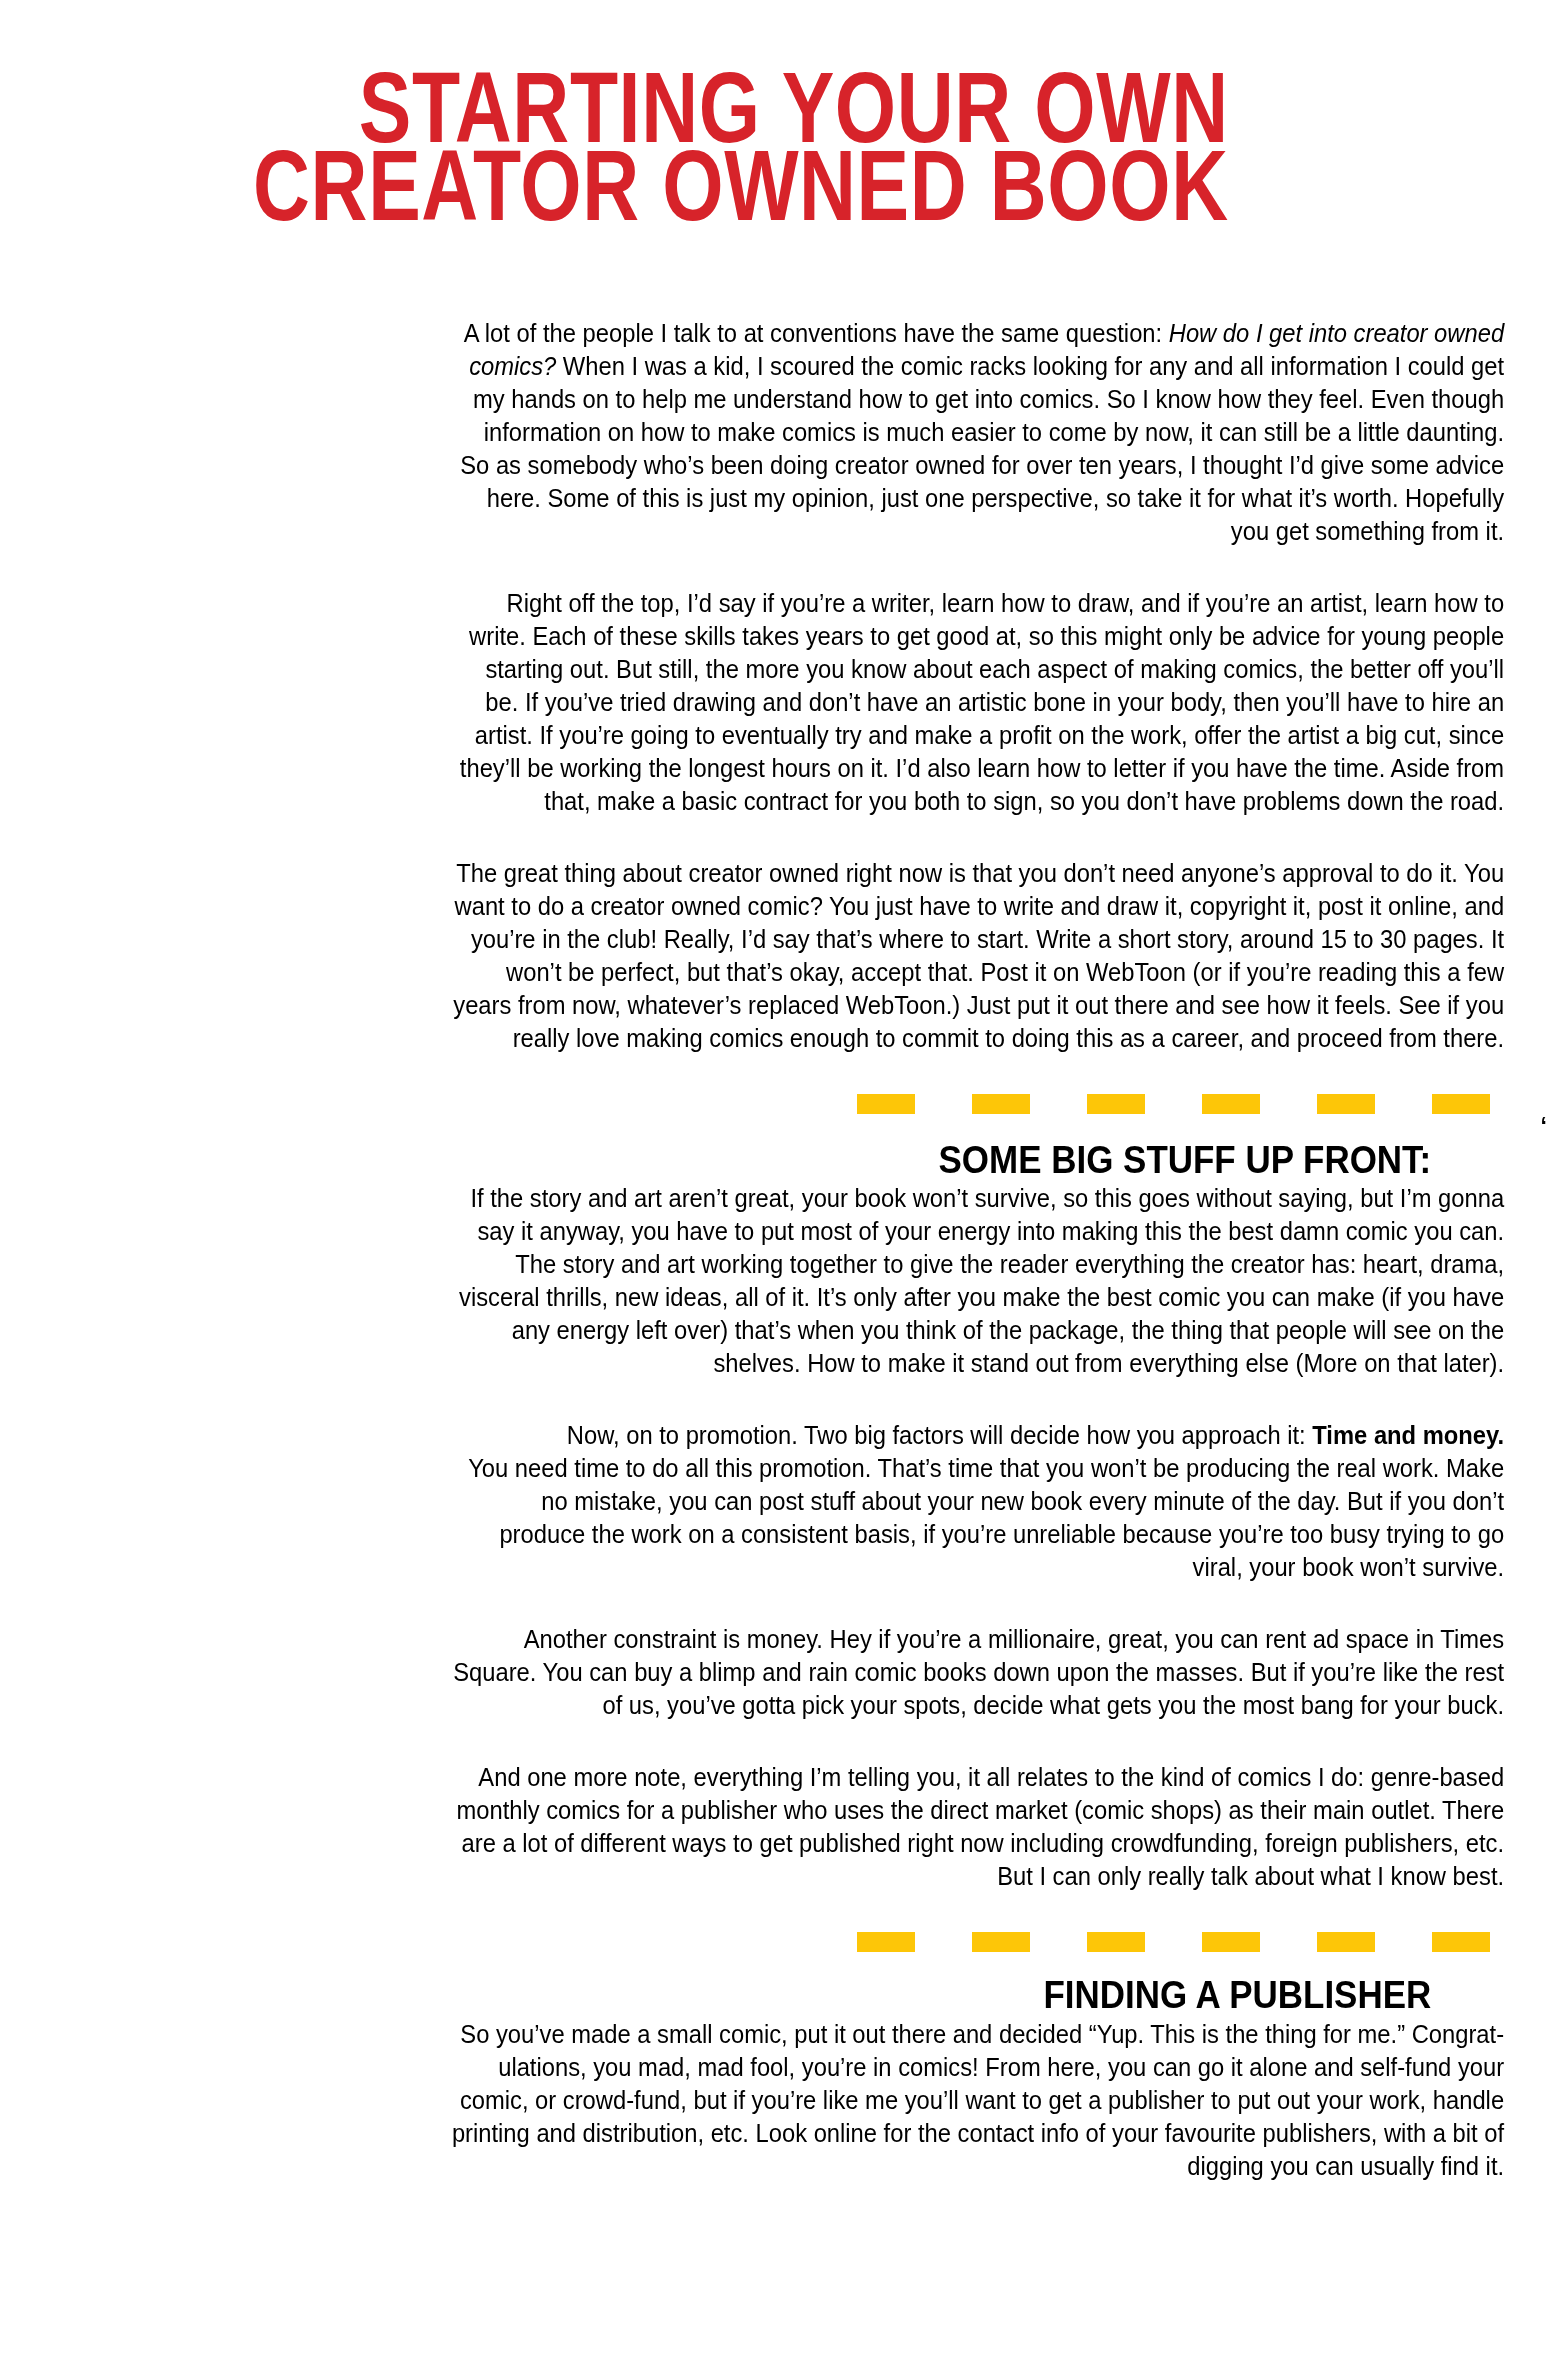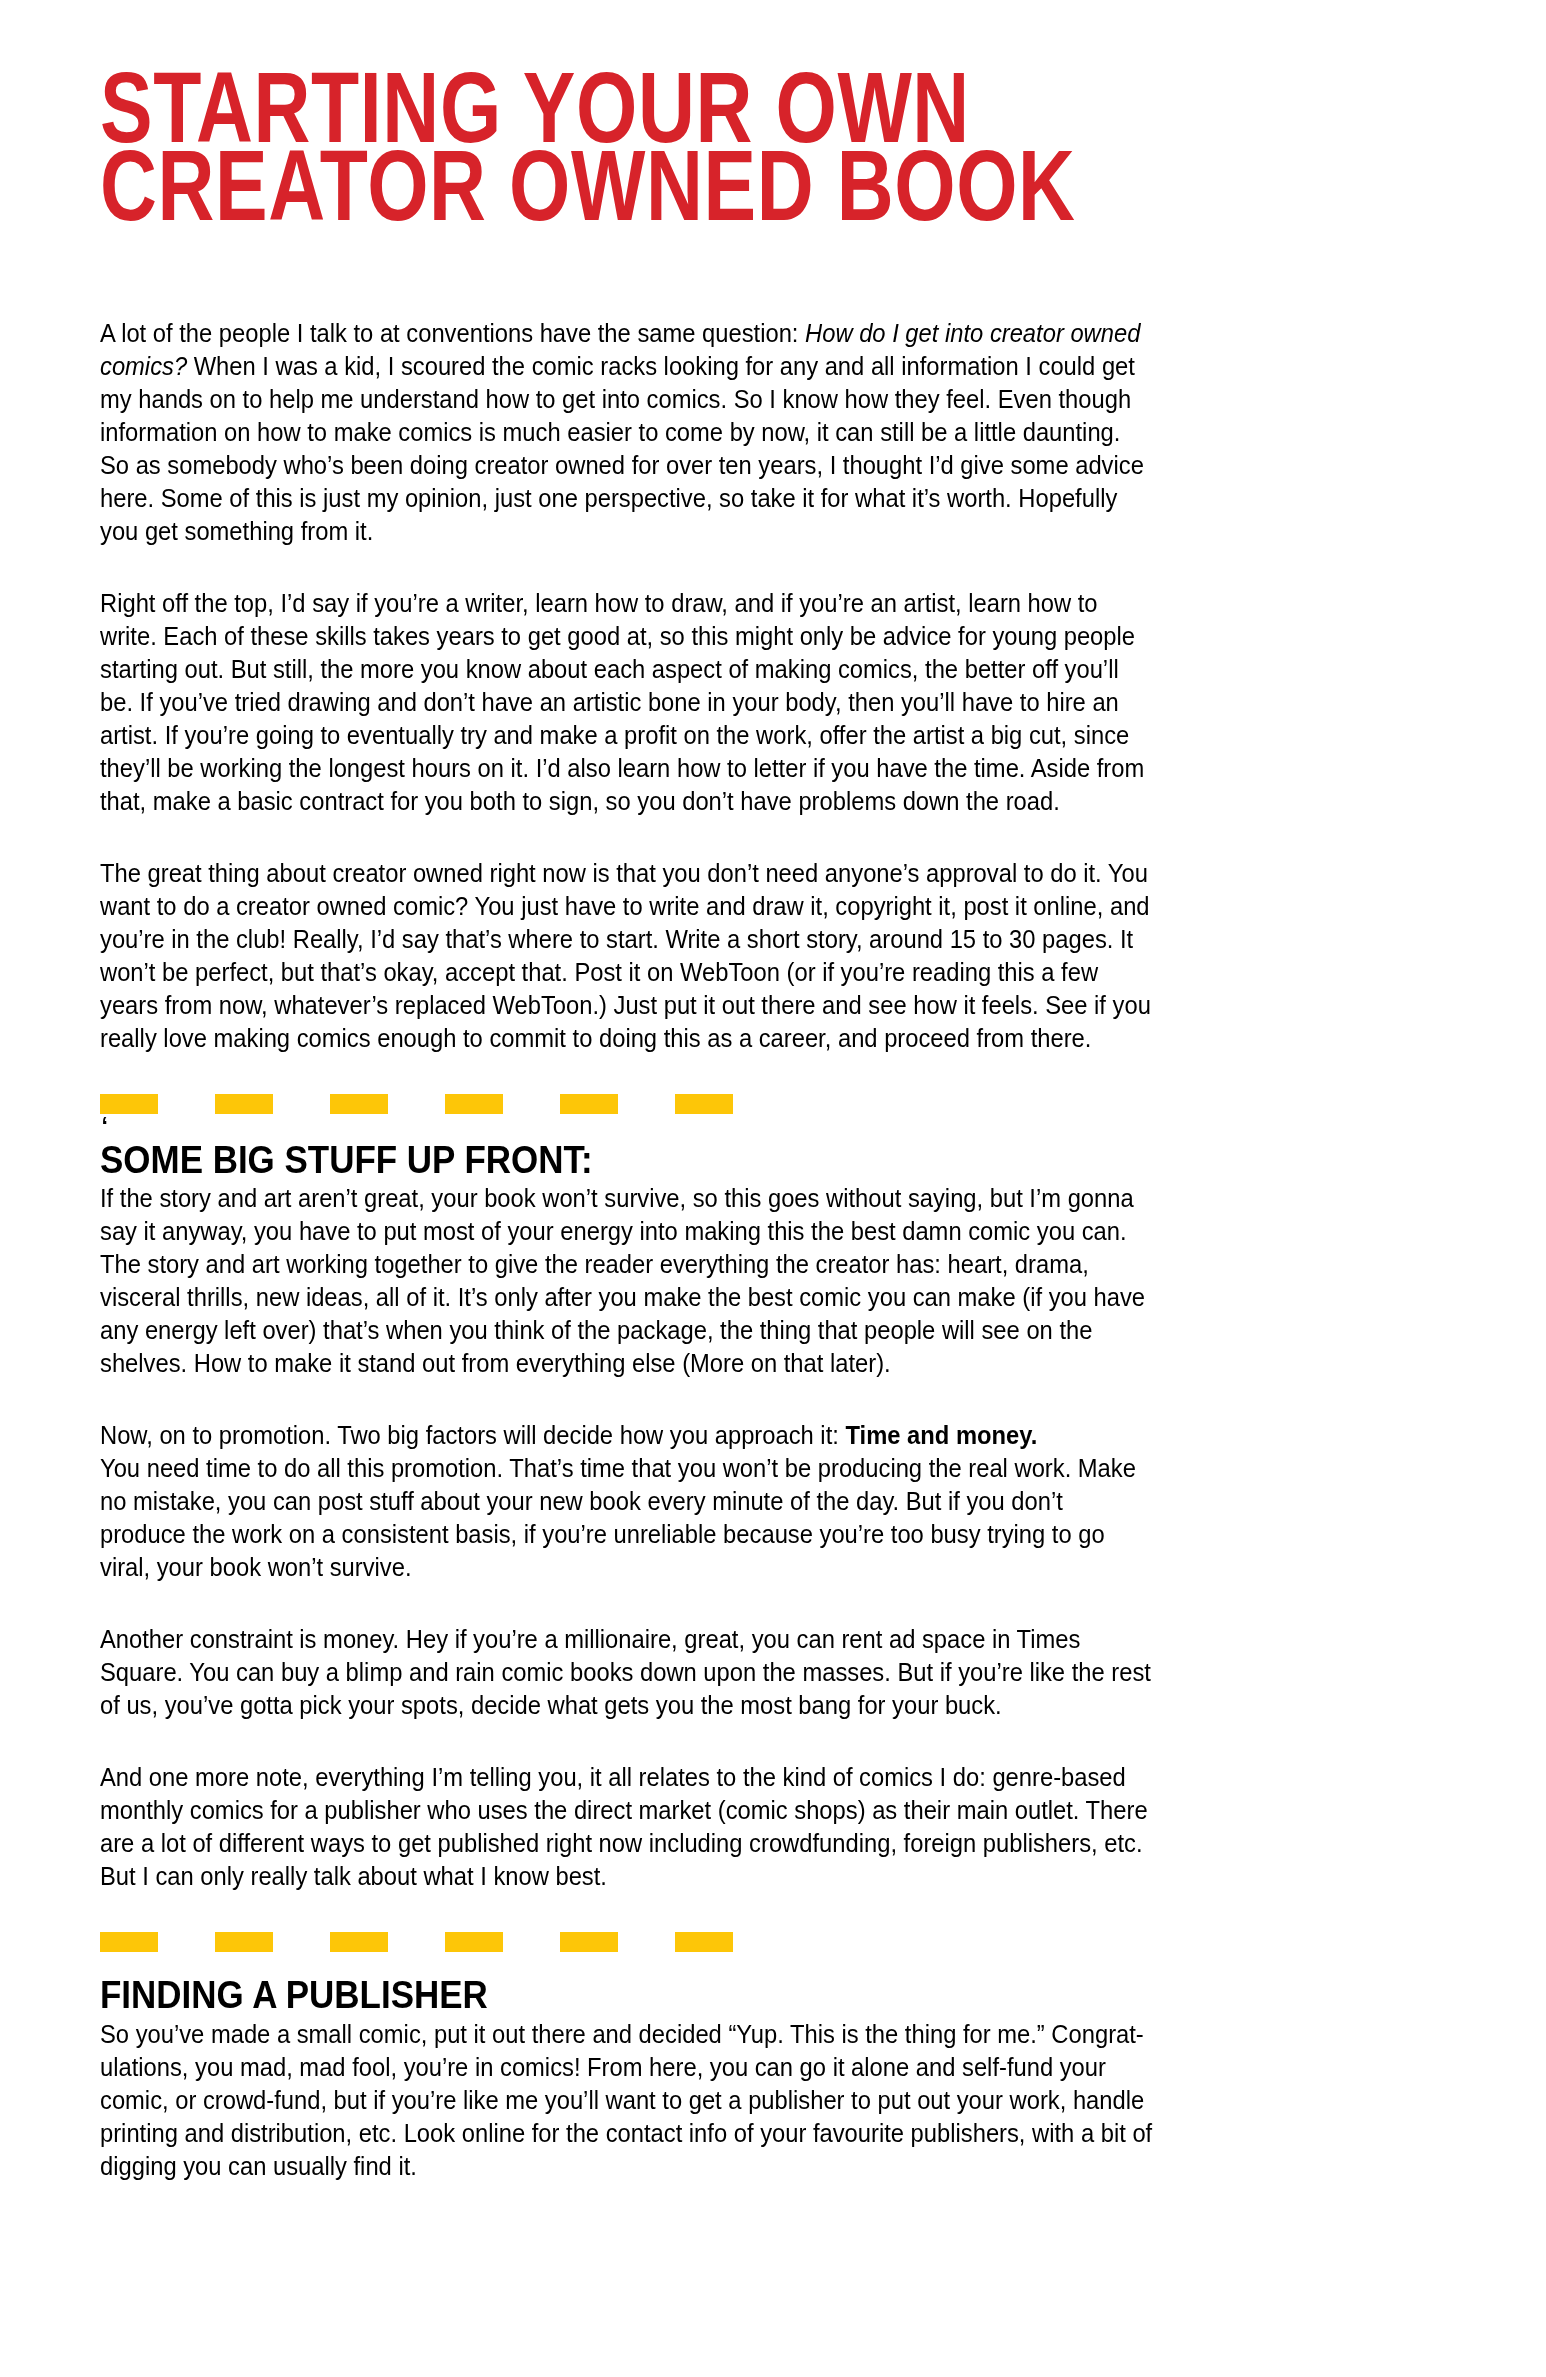--- a/index.html
+++ b/index.html
@@ -10,20 +10,21 @@
     position: relative;
     font-family: "Liberation Sans", sans-serif;
     color: var(--ink, #000);
     overflow: hidden;
   }
   .content {
     position: absolute;
     left: 100px;
     top: 0;
     width: 1447px;
+    text-align: right;
   }
   .page-title {
     margin: 68px 0 0 0;
     font-size: 101px;
     line-height: 78px;
     font-weight: 900;
     color: var(--red, #d7232a);
     letter-spacing: 0.8px;
     transform: scaleX(0.78);
     transform-origin: 0 0;

